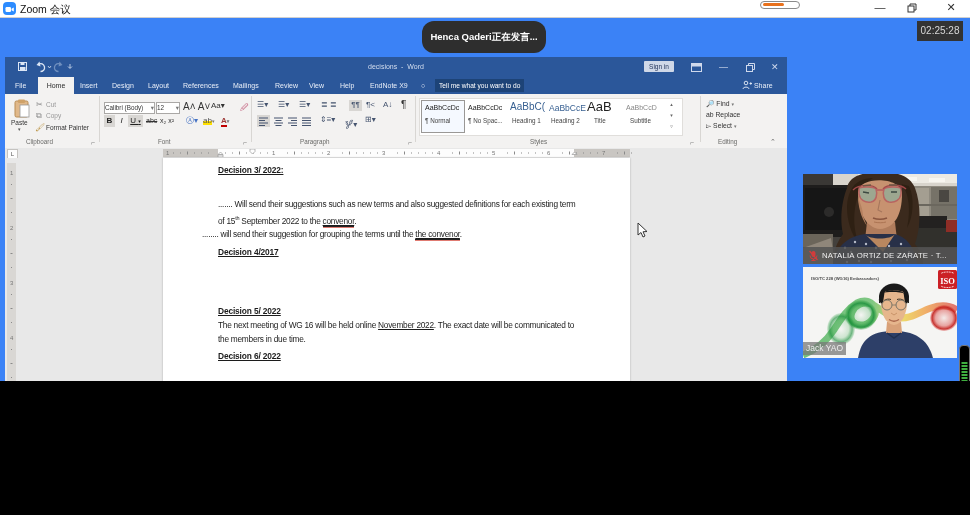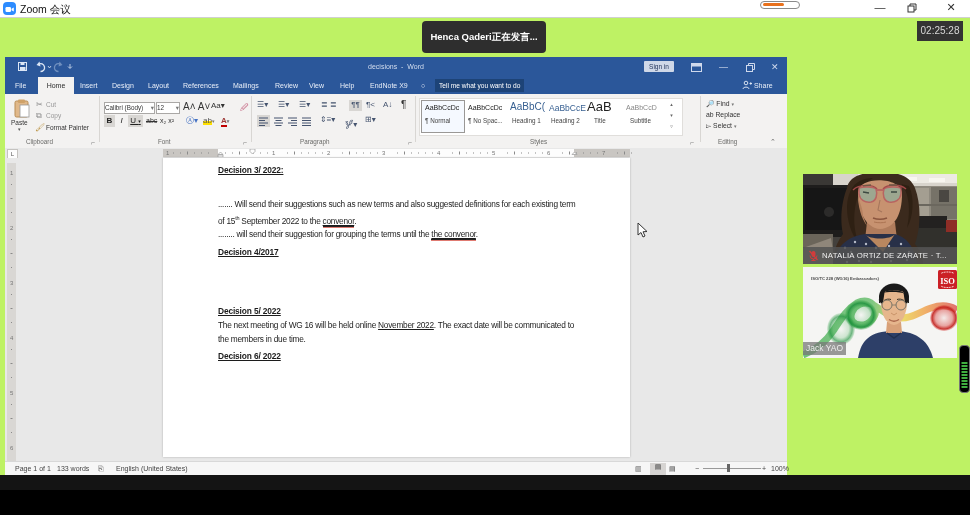--- a/index.html
+++ b/index.html
@@ -1,29 +1,29 @@
 <!DOCTYPE html>
 <html><head>
 <meta charset="utf-8">
 <style>
   html,body{margin:0;padding:0;background:#000;}
-  #app{position:relative;width:970px;height:490px;background:#bef264;overflow:hidden;
+  #app{position:relative;width:970px;height:381px;background:#3b82f6;overflow:hidden;
        font-family:"Liberation Sans",sans-serif;}
   .abs{position:absolute;}
 
   
   #tbar{left:0;top:0;width:970px;height:17px;background:#ffffff;border-bottom:1px solid #d0d0d0;}
   #zicon{left:3px;top:2px;width:13px;height:13px;border-radius:4px;background:#2d8cff;}
   #ztxt{left:20px;top:2.5px;font-size:10.5px;color:#111;}
   #pill{left:760px;top:1px;width:38px;height:6px;border:1px solid #8a8a8a;border-radius:4px;background:#fff;}
   #pillbar{left:763px;top:3px;width:21px;height:3px;background:#e9711c;border-radius:2px;}
   .wctl{top:0px;width:14px;height:15px;font-size:11px;color:#333;text-align:center;line-height:15px;}
 
   
-  #notif{left:422px;top:21px;width:124px;height:32px;background:#2e2e2e;border-radius:4px;
+  #notif{left:422px;top:21px;width:124px;height:32px;background:#2e2e2e;border-radius:12px;
          color:#fff;font-size:9.5px;font-weight:bold;text-align:center;line-height:32px;}
   #clock{left:917px;top:21px;width:46px;height:20px;background:#333333;color:#d8d8d8;
          font-size:10px;text-align:center;line-height:20px;}
 
   
   #word{left:5px;top:57px;width:782px;height:418px;background:#e8e8e8;}
   #wtitle{left:0;top:0;width:782px;height:20px;background:#2b579a;}
   #wtabs{left:0;top:20px;width:782px;height:17px;background:#2b579a;}
   #ribbon{left:0;top:37px;width:782px;height:54px;background:#f3f2f1;border-bottom:1px solid #d2d0ce;}
   #rulerrow{left:0;top:91px;width:782px;height:10px;background:#e8e8e8;}
@@ -332,21 +332,21 @@
               <rect x="4" y="214" width="1" height="1"></rect>
             <rect x="4" y="241" width="1" height="1"></rect>
               <rect x="3.5" y="255" width="2" height="1"></rect>
               <rect x="4" y="269" width="1" height="1"></rect>
           </g>
         </svg>
       </div>
       <div id="page" class="abs">
         <div class="abs doc dh" style="left:55px;top:5px;">Decision 3/ 2022:</div>
         <div class="abs doc" style="left:55px;top:39px;width:360px;">....... Will send their suggestions such as new terms and also suggested definitions for each existing term of 15<sup style="font-size:5.5px;">th</sup> September 2022 to the <span class="u sq">convenor</span>.</div>
-        <div class="abs doc" style="left:55px;top:69px;">........ will send their suggestion for grouping the terms until the <span class="u sq">the convenor</span>.</div>
+        <div class="abs doc" style="left:39px;top:69px;">........ will send their suggestion for grouping the terms until the <span class="u sq">the convenor</span>.</div>
         <div class="abs doc dh" style="left:55px;top:87px;">Decision 4/2017</div>
         <div class="abs doc dh" style="left:55px;top:146px;">Decision 5/ 2022</div>
         <div class="abs doc" style="left:55px;top:160px;width:360px;">The next meeting of WG 16 will be held online <span class="u">November  2022</span>. The exact date will be communicated to the members in due time.</div>
         <div class="abs doc dh" style="left:55px;top:191px;">Decision 6/ 2022</div>
       </div>
       <svg class="abs" style="left:632px;top:64px;" width="12" height="16" viewBox="0 0 12 16">
         <path d="M1 1 L1 13 L4 10.5 L6 15 L8 14 L6 9.8 L10 9.5 Z" fill="#fff" stroke="#333" stroke-width="1"></path>
       </svg>
     </div>
 

